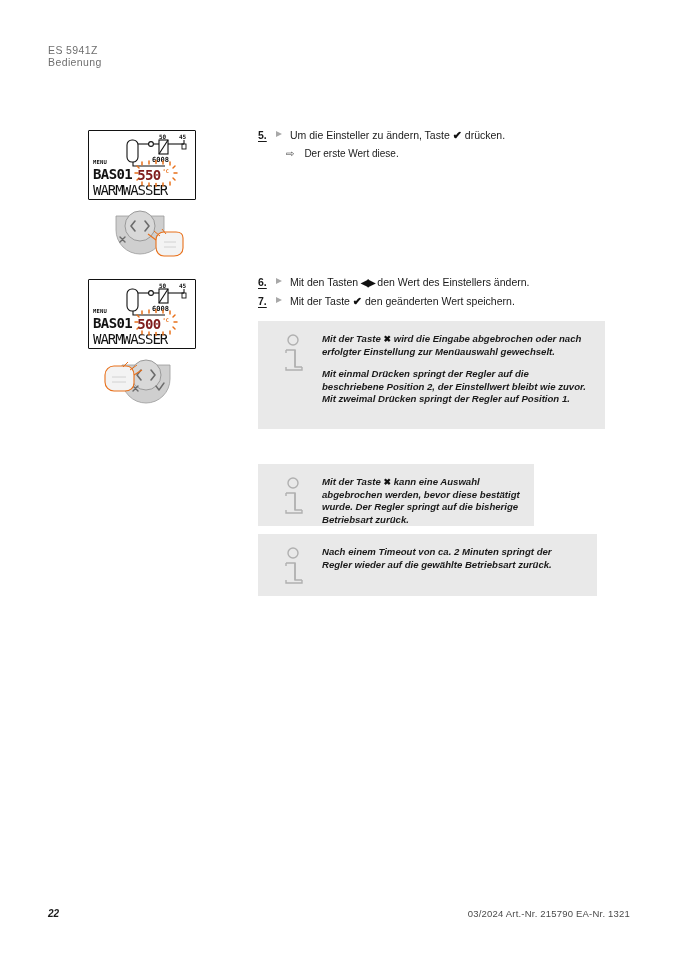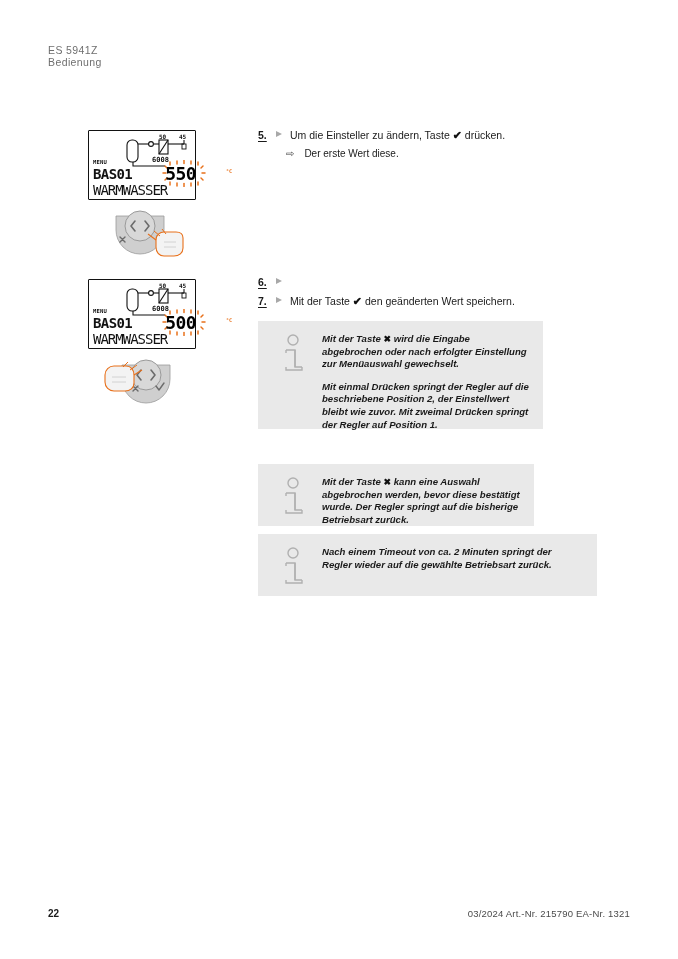--- a/index.html
+++ b/index.html
@@ -41,20 +41,21 @@
     display: flex;
     justify-content: space-between;
     align-items: baseline;
     font-size: 9.5px;
     color: #4a4a4a;
   }
   .page-number {
     font-weight: bold;
     font-size: 10px;
     color: #1a1a1a;
+    font-style: italic;
   }
   .footer-meta { letter-spacing: 0.2px; }
 
   
   .content {
     position: absolute;
     left: 0;
     top: 0;
     width: 678px;
     height: 959px;
@@ -96,41 +97,40 @@
     letter-spacing: 0.2px;
     color: #111;
     line-height: 6px;
   }
 
   .lcd-mainrow {
     display: flex;
     align-items: center;
     margin-top: 1px;
     height: 17px;
-    gap: 28px;
   }
   .lcd-code {
     font-family: "DejaVu Sans Mono", monospace;
     font-size: 14px;
     font-weight: bold;
     letter-spacing: -0.6px;
     color: #111;
     line-height: 15px;
   }
   .lcd-value-wrap {
     position: relative;
     margin-left: 5px;
     display: inline-block;
   }
   .lcd-value {
     font-family: "DejaVu Sans Mono", monospace;
-    font-size: 18px;
+    font-size: 14px;
     font-weight: bold;
     letter-spacing: -0.6px;
-    color: #000000;
+    color: #7f1d1d;
     line-height: 15px;
     position: relative;
     z-index: 2;
   }
   
   .blink-ring { position: absolute; left: -5px; top: -6px; width: 48px; height: 27px; z-index: 1; }
   .lcd-unit {
     font-family: "DejaVu Sans Mono", monospace;
     font-size: 5px;
     font-weight: bold;
@@ -215,21 +215,21 @@
 
   
   .info-box {
     position: absolute;
     background: #e9e9e9;
     box-sizing: border-box;
     padding: 12px 14px 12px 12px;
     display: flex;
     align-items: flex-start;
   }
-  #info-box-1 { left: 258px; top: 321px; width: 285px; height: 108px; }
+  #info-box-1 { left: 258px; top: 321px; width: 347px; height: 108px; }
   #info-box-2 { left: 258px; top: 464px; width: 276px; height: 62px; }
   #info-box-3 { left: 258px; top: 534px; width: 339px; height: 62px; }
 
   .info-icon {
     flex: 0 0 auto;
     width: 26px;
     height: 40px;
     margin-right: 14px;
     margin-left: 12px;
     margin-top: 1px;
@@ -437,20 +437,25 @@
   </div>
 
   <div class="substep-row">
     <span class="substep-arrow">⇨</span>
     <span>Der erste Wert diese.</span>
   </div>
 
   <div class="step-row" id="step-6">
     <span class="step-num">6.</span>
     <span class="step-arrow"></span>
+    <span class="step-text">
+      <span>Mit den Tasten</span>
+      <span class="key-glyph key-lr">◀▶</span>
+      <span>den Wert des Einstellers ändern.</span>
+    </span>
   </div>
 
   <div class="step-row" id="step-7">
     <span class="step-num">7.</span>
     <span class="step-arrow"></span>
     <span class="step-text">
       <span>Mit der Taste</span>
       <span class="key-glyph key-check">✔</span>
       <span>den geänderten Wert speichern.</span>
     </span>

